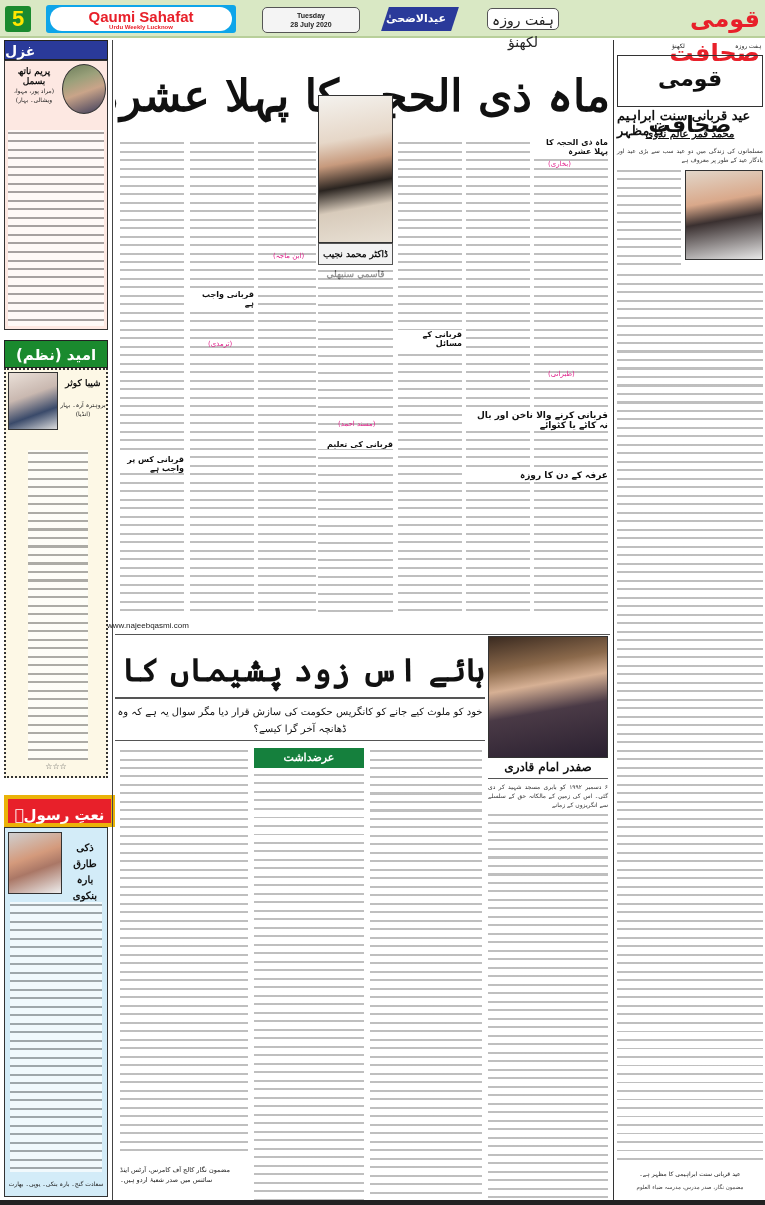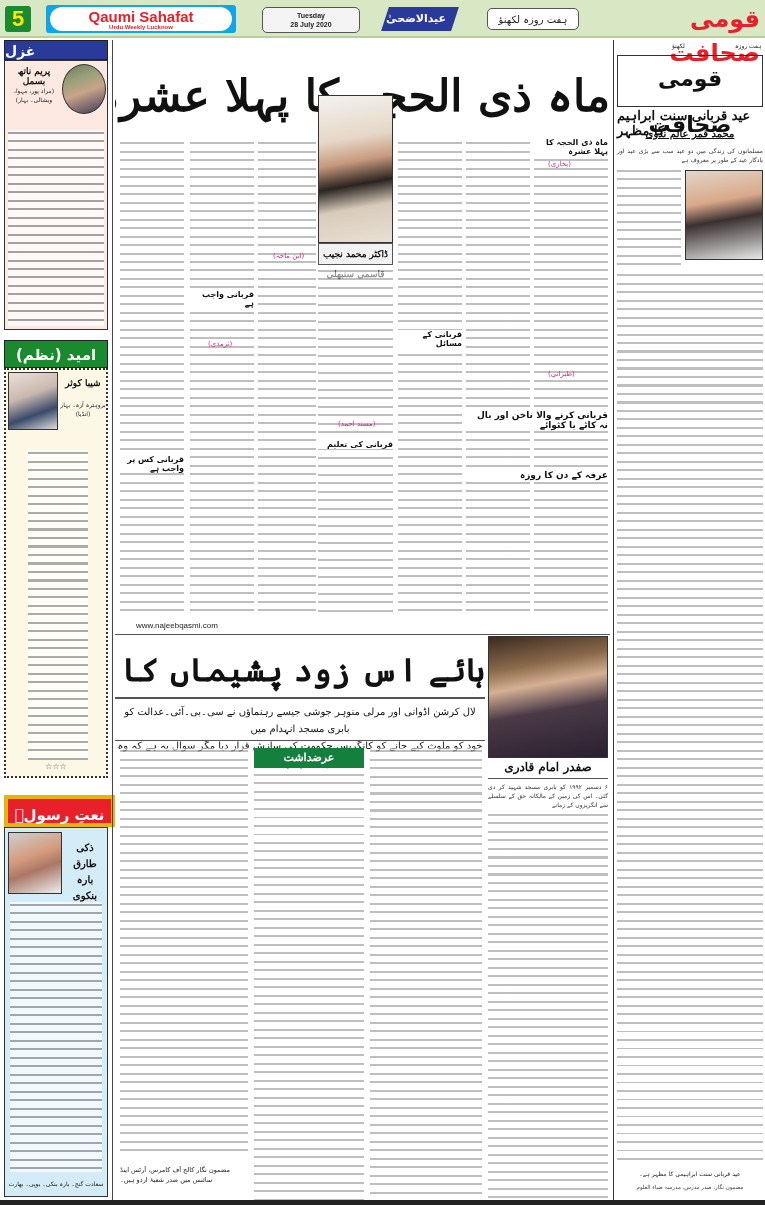--- a/index.html
+++ b/index.html
@@ -11,21 +11,21 @@
     
     .masthead { left: 0; top: 0; width: 765px; height: 38px; background: #d9e8c4; border-bottom: 2px solid #b8cf9a; }
     .page-no { left: 5px; top: 6px; width: 26px; height: 26px; background: #1a8a2e; color: #ffe600; font: bold 22px "Liberation Sans", sans-serif; text-align: center; line-height: 26px; border-radius: 3px; }
     .brand-en { left: 46px; top: 5px; width: 190px; height: 28px; background: #0ea5e9; border-radius: 3px; padding: 2px 4px; }
     .brand-en-inner { background: #fff; border-radius: 14px; height: 24px; text-align: center; }
     .brand-en-title { color: #e8202a; font: bold 15px "Liberation Sans", sans-serif; line-height: 15px; display: block; padding-top: 2px; }
     .brand-en-sub { color: #e8202a; font: bold 6px "Liberation Sans", sans-serif; display: block; }
     .dateline { left: 262px; top: 7px; width: 98px; height: 26px; background: #f4f4f4; border: 1px solid #555; border-radius: 5px; text-align: center; font: bold 7px "Liberation Sans", sans-serif; color: #222; padding-top: 3px; line-height: 9px; }
     .eid-tag { left: 385px; top: 7px; width: 70px; height: 24px; background: #2a3a9a; color: #fff; font: bold 11px "DejaVu Sans", sans-serif; text-align: center; line-height: 24px; transform: skewX(-18deg); }
     .eid-tag span { display: inline-block; transform: skewX(18deg); }
-    .weekly-tag { left: 487px; top: 8px; width: 92px; height: 22px; background: #fff; border: 1px solid #555; border-radius: 5px; font-size: 10px; text-align: center; line-height: 22px; color: #222; }
+    .weekly-tag { left: 487px; top: 8px; width: 72px; height: 22px; background: #fff; border: 1px solid #555; border-radius: 5px; font-size: 14px; text-align: center; line-height: 22px; color: #222; }
     .brand-ur { left: 600px; top: 2px; width: 160px; height: 34px; color: #e8202a; font: bold 24px "DejaVu Sans", sans-serif; text-align: right; direction: rtl; line-height: 34px; }
 
     
     .headline { left: 115px; top: 60px; width: 495px; height: 72px; font: bold 44px "DejaVu Serif", serif; color: #111; text-align: center; direction: rtl; line-height: 72px; white-space: nowrap; overflow: hidden; }
     .txt-lines { background: repeating-linear-gradient(to bottom, #fff 0px, #fff 2px, #8a8a8a 2px, #8a8a8a 4px, #fff 4px, #fff 8.5px); }
 
     
     .ghazal-head { left: 4px; top: 40px; width: 104px; height: 20px; background: #2a3a9a; color: #fff; font: bold 14px "DejaVu Sans", sans-serif; text-align: left; line-height: 20px; border: 1px solid #222; }
     .ghazal-box { left: 4px; top: 60px; width: 104px; height: 270px; background: #fde8e2; border: 1px solid #333; }
     .nazm-head { left: 4px; top: 340px; width: 104px; height: 28px; background: #1a8a2e; color: #fff; font: bold 15px "DejaVu Sans", sans-serif; text-align: center; line-height: 28px; border: 1px solid #222; }
@@ -51,21 +51,21 @@
     .right-author { left: 617px; top: 128px; width: 146px; font: bold 10px "DejaVu Serif", serif; text-align: center; direction: rtl; color: #111; text-decoration: underline; }
 
     .sub-head { font: bold 8px "DejaVu Sans", sans-serif; color: #111; direction: rtl; background: #fff; }
     .pink { color: #e0208a; margin-left: 8px; }
 
     
     .headline2 { left: 115px; top: 645px; width: 370px; height: 50px; font: bold 32px "DejaVu Serif", serif; text-align: center; direction: rtl; color: #111; line-height: 50px; white-space: nowrap; overflow: hidden; }
     .hr { background: #555; height: 2px; }
     .deck { left: 115px; top: 703px; width: 370px; font: 10px "DejaVu Serif", serif; direction: rtl; text-align: center; color: #111; line-height: 17px; }
     .arzdasht { left: 254px; top: 748px; width: 110px; height: 20px; background: #15803d; color: #fff; font: bold 11px "DejaVu Serif", serif; text-align: center; line-height: 20px; direction: rtl; }
-    .url { left: 136px; top: 621px; font: 8px "Liberation Sans", sans-serif; color: #222; }
+    .url { left: 107px; top: 621px; font: 8px "Liberation Sans", sans-serif; color: #222; }
     .bottom-rule { left: 0; top: 1200px; width: 765px; height: 5px; background: #222; }
     .vrule { background: #444; width: 1px; }
   </style>
 </head>
 <body>
 
 <div class="abs masthead"></div>
 <div class="abs page-no">5</div>
 <div class="abs brand-en">
   <div class="brand-en-inner">
@@ -131,21 +131,20 @@
 <div class="abs pink" style="left:200px;top:340px;font-size:7px;">(ترمذی)</div>
 <div class="abs pink" style="left:265px;top:252px;font-size:7px;">(ابن ماجہ)</div>
 <div class="abs pink" style="left:330px;top:420px;font-size:7px;">(مسند احمد)</div>
 
 <div class="abs url">www.najeebqasmi.com</div>
 <div class="abs hr" style="left:115px;top:634px;width:495px;height:1px;"></div>
 
 <div class="abs headline2">ہائے اس زود پشیماں کا پشیماں ہونا!</div>
 <div class="abs hr" style="left:115px;top:697px;width:370px;"></div>
 <div class="abs deck">
-  <div>لال کرشن اڈوانی اور مرلی منوہر جوشی جیسے رہنماؤں نے سی۔بی۔آئی۔عدالت کو بابری مسجد انہدام میں</div>
   <div>خود کو ملوث کیے جانے کو کانگریس حکومت کی سازش قرار دیا مگر سوال یہ ہے کہ وہ ڈھانچہ آخر گرا کیسے؟</div>
 </div>
 <div class="abs hr" style="left:115px;top:740px;width:370px;height:1px;"></div>
 
 <div class="abs photo photo-kadri" style="left:488px;top:636px;width:120px;height:122px;"></div>
 <div class="abs author-name" style="left:488px;top:760px;width:120px;font-size:12px;">صفدر امام قادری</div>
 <div class="abs hr" style="left:488px;top:778px;width:120px;height:1px;"></div>
 <div class="abs" style="left:488px;top:782px;width:120px;font:6px 'DejaVu Sans',sans-serif;direction:rtl;text-align:justify;color:#333;line-height:9px;">۶ دسمبر ۱۹۹۲ کو بابری مسجد شہید کر دی گئی۔ اس کی زمین کے مالکانہ حق کے سلسلے سے انگریزوں کے زمانے</div>
 
 <div class="abs arzdasht">عرضداشت</div>

